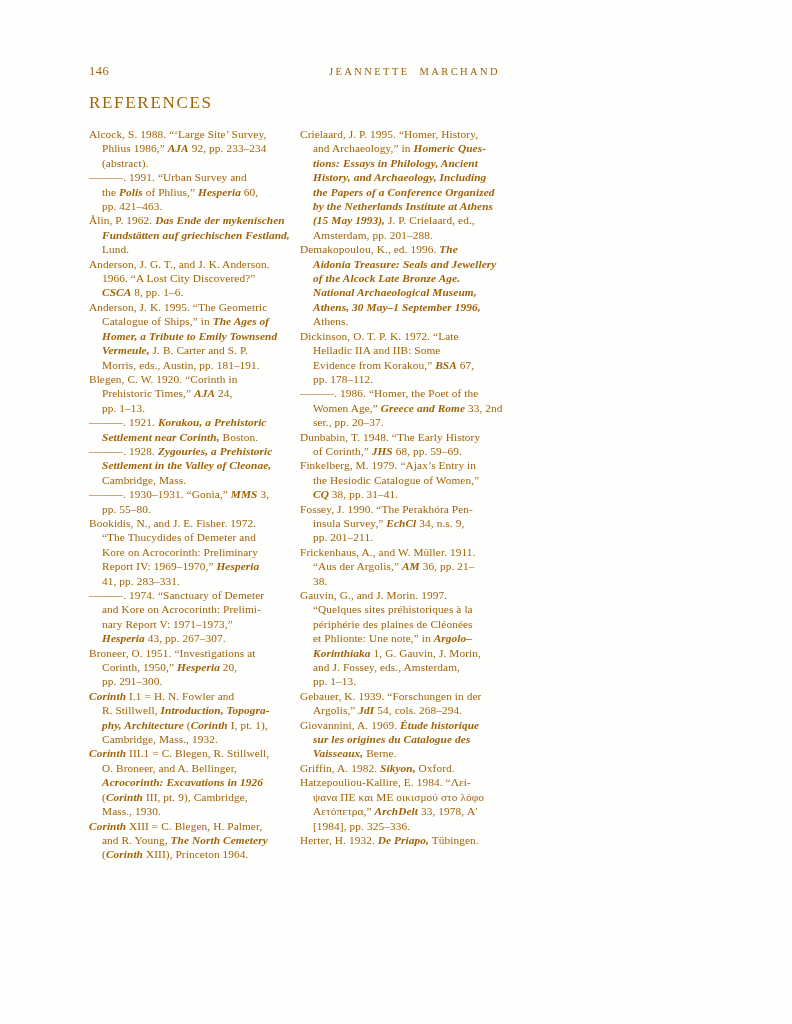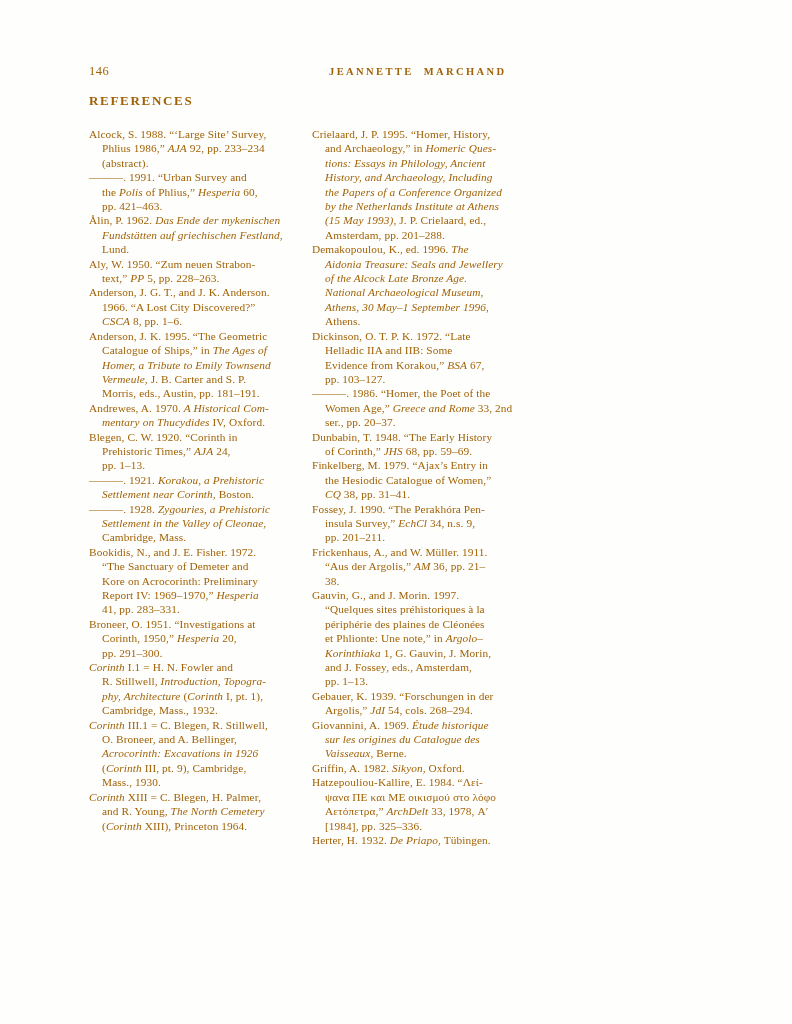--- a/index.html
+++ b/index.html
@@ -21,50 +21,49 @@
     font-size: 12.5px;
     letter-spacing: 0.5px;
   }
   .running-head {
     position: absolute;
     left: 329px;
     top: 66px;
     font-size: 10.5px;
     letter-spacing: 2.4px;
     word-spacing: 5px;
-    font-weight: bold;
+    font-weight: normal;
   }
   .section-title {
     position: absolute;
     left: 89px;
     top: 93px;
     margin: 0;
-    font-size: 13px;
-    font-weight: bold;
+    font-size: 17px;
+    font-weight: normal;
     letter-spacing: 1.7px;
     text-align: center;
   }
   .columns {
     position: absolute;
     left: 89px;
     top: 127px;
     display: flex;
-    gap: 12px;
   }
   .col { width: 211px; }
   .ref-entry {
     margin: 0;
     padding-left: 13px;
     font-size: 11.3px;
     line-height: 14.4px;
     letter-spacing: 0.1px;
   }
   .ref-line { display: block; white-space: nowrap; }
   .ref-line:first-child { margin-left: -13px; }
-  .it { font-style: italic; }
+  .it { font-style: italic; font-weight: bold; }
 </style>
 </head>
 <body>
 
 <div class="page">
   <div class="page-number">146</div>
   <div class="running-head">JEANNETTE MARCHAND</div>
   <h1 class="section-title">REFERENCES</h1>
   <div class="columns">
     <div class="col" id="col-left">
@@ -77,59 +76,61 @@
           <span class="ref-line"><span>———. 1991. “Urban Survey and</span></span>
           <span class="ref-line"><span>the </span><span class="it">Polis</span><span> of Phlius,” </span><span class="it">Hesperia</span><span> 60,</span></span>
           <span class="ref-line"><span>pp. 421–463.</span></span>
         </p>
         <p class="ref-entry">
           <span class="ref-line"><span>Ålin, P. 1962. </span><span class="it">Das Ende der mykenischen</span></span>
           <span class="ref-line"><span class="it">Fundstätten auf griechischen Festland,</span></span>
           <span class="ref-line"><span>Lund.</span></span>
         </p>
         <p class="ref-entry">
-          <span class="ref-line"><span>Aly, W. 1950. “Zum neuen Strabon-</span></span>
-          <span class="ref-line"><span>text,” </span><span class="it">PP</span><span> 5, pp. 228–263.</span></span>
-        </p>
-        <p class="ref-entry">
           <span class="ref-line"><span>Anderson, J. G. T., and J. K. Anderson.</span></span>
           <span class="ref-line"><span>1966. “A Lost City Discovered?”</span></span>
           <span class="ref-line"><span class="it">CSCA</span><span> 8, pp. 1–6.</span></span>
         </p>
         <p class="ref-entry">
           <span class="ref-line"><span>Anderson, J. K. 1995. “The Geometric</span></span>
           <span class="ref-line"><span>Catalogue of Ships,” in </span><span class="it">The Ages of</span></span>
           <span class="ref-line"><span class="it">Homer, a Tribute to Emily Townsend</span></span>
           <span class="ref-line"><span class="it">Vermeule,</span><span> J. B. Carter and S. P.</span></span>
           <span class="ref-line"><span>Morris, eds., Austin, pp. 181–191.</span></span>
         </p>
         <p class="ref-entry">
-          <span class="ref-line"><span>Andrewes, A. 1970. </span><span class="it">A Historical Com-</span></span>
-          <span class="ref-line"><span class="it">mentary on Thucydides</span><span> IV, Oxford.</span></span>
-        </p>
-        <p class="ref-entry">
           <span class="ref-line"><span>Blegen, C. W. 1920. “Corinth in</span></span>
           <span class="ref-line"><span>Prehistoric Times,” </span><span class="it">AJA</span><span> 24,</span></span>
           <span class="ref-line"><span>pp. 1–13.</span></span>
         </p>
         <p class="ref-entry">
           <span class="ref-line"><span>———. 1921. </span><span class="it">Korakou, a Prehistoric</span></span>
           <span class="ref-line"><span class="it">Settlement near Corinth,</span><span> Boston.</span></span>
         </p>
         <p class="ref-entry">
           <span class="ref-line"><span>———. 1928. </span><span class="it">Zygouries, a Prehistoric</span></span>
           <span class="ref-line"><span class="it">Settlement in the Valley of Cleonae,</span></span>
           <span class="ref-line"><span>Cambridge, Mass.</span></span>
         </p>
         <p class="ref-entry">
+          <span class="ref-line"><span>———. 1930–1931. “Gonia,” </span><span class="it">MMS</span><span> 3,</span></span>
+          <span class="ref-line"><span>pp. 55–80.</span></span>
+        </p>
+        <p class="ref-entry">
           <span class="ref-line"><span>Bookidis, N., and J. E. Fisher. 1972.</span></span>
-          <span class="ref-line"><span>“The Sanctuary of Demeter and</span></span>
+          <span class="ref-line"><span>“The Thucydides of Demeter and</span></span>
           <span class="ref-line"><span>Kore on Acrocorinth: Preliminary</span></span>
           <span class="ref-line"><span>Report IV: 1969–1970,” </span><span class="it">Hesperia</span></span>
           <span class="ref-line"><span>41, pp. 283–331.</span></span>
+        </p>
+        <p class="ref-entry">
+          <span class="ref-line"><span>———. 1974. “Sanctuary of Demeter</span></span>
+          <span class="ref-line"><span>and Kore on Acrocorinth: Prelimi-</span></span>
+          <span class="ref-line"><span>nary Report V: 1971–1973,”</span></span>
+          <span class="ref-line"><span class="it">Hesperia</span><span> 43, pp. 267–307.</span></span>
         </p>
         <p class="ref-entry">
           <span class="ref-line"><span>Broneer, O. 1951. “Investigations at</span></span>
           <span class="ref-line"><span>Corinth, 1950,” </span><span class="it">Hesperia</span><span> 20,</span></span>
           <span class="ref-line"><span>pp. 291–300.</span></span>
         </p>
         <p class="ref-entry">
           <span class="ref-line"><span class="it">Corinth</span><span> I.1 = H. N. Fowler and</span></span>
           <span class="ref-line"><span>R. Stillwell, </span><span class="it">Introduction, Topogra-</span></span>
           <span class="ref-line"><span class="it">phy, Architecture</span><span> (</span><span class="it">Corinth</span><span> I, pt. 1),</span></span>
@@ -164,21 +165,21 @@
           <span class="ref-line"><span class="it">Aidonia Treasure: Seals and Jewellery</span></span>
           <span class="ref-line"><span class="it">of the Alcock Late Bronze Age.</span></span>
           <span class="ref-line"><span class="it">National Archaeological Museum,</span></span>
           <span class="ref-line"><span class="it">Athens, 30 May–1 September 1996,</span></span>
           <span class="ref-line"><span>Athens.</span></span>
         </p>
         <p class="ref-entry">
           <span class="ref-line"><span>Dickinson, O. T. P. K. 1972. “Late</span></span>
           <span class="ref-line"><span>Helladic IIA and IIB: Some</span></span>
           <span class="ref-line"><span>Evidence from Korakou,” </span><span class="it">BSA</span><span> 67,</span></span>
-          <span class="ref-line"><span>pp. 103–127.</span></span>
+          <span class="ref-line"><span>pp. 178–112.</span></span>
         </p>
         <p class="ref-entry">
           <span class="ref-line"><span>———. 1986. “Homer, the Poet of the</span></span>
           <span class="ref-line"><span>Women Age,” </span><span class="it">Greece and Rome</span><span> 33, 2nd</span></span>
           <span class="ref-line"><span>ser., pp. 20–37.</span></span>
         </p>
         <p class="ref-entry">
           <span class="ref-line"><span>Dunbabin, T. 1948. “The Early History</span></span>
           <span class="ref-line"><span>of Corinth,” </span><span class="it">JHS</span><span> 68, pp. 59–69.</span></span>
         </p>

